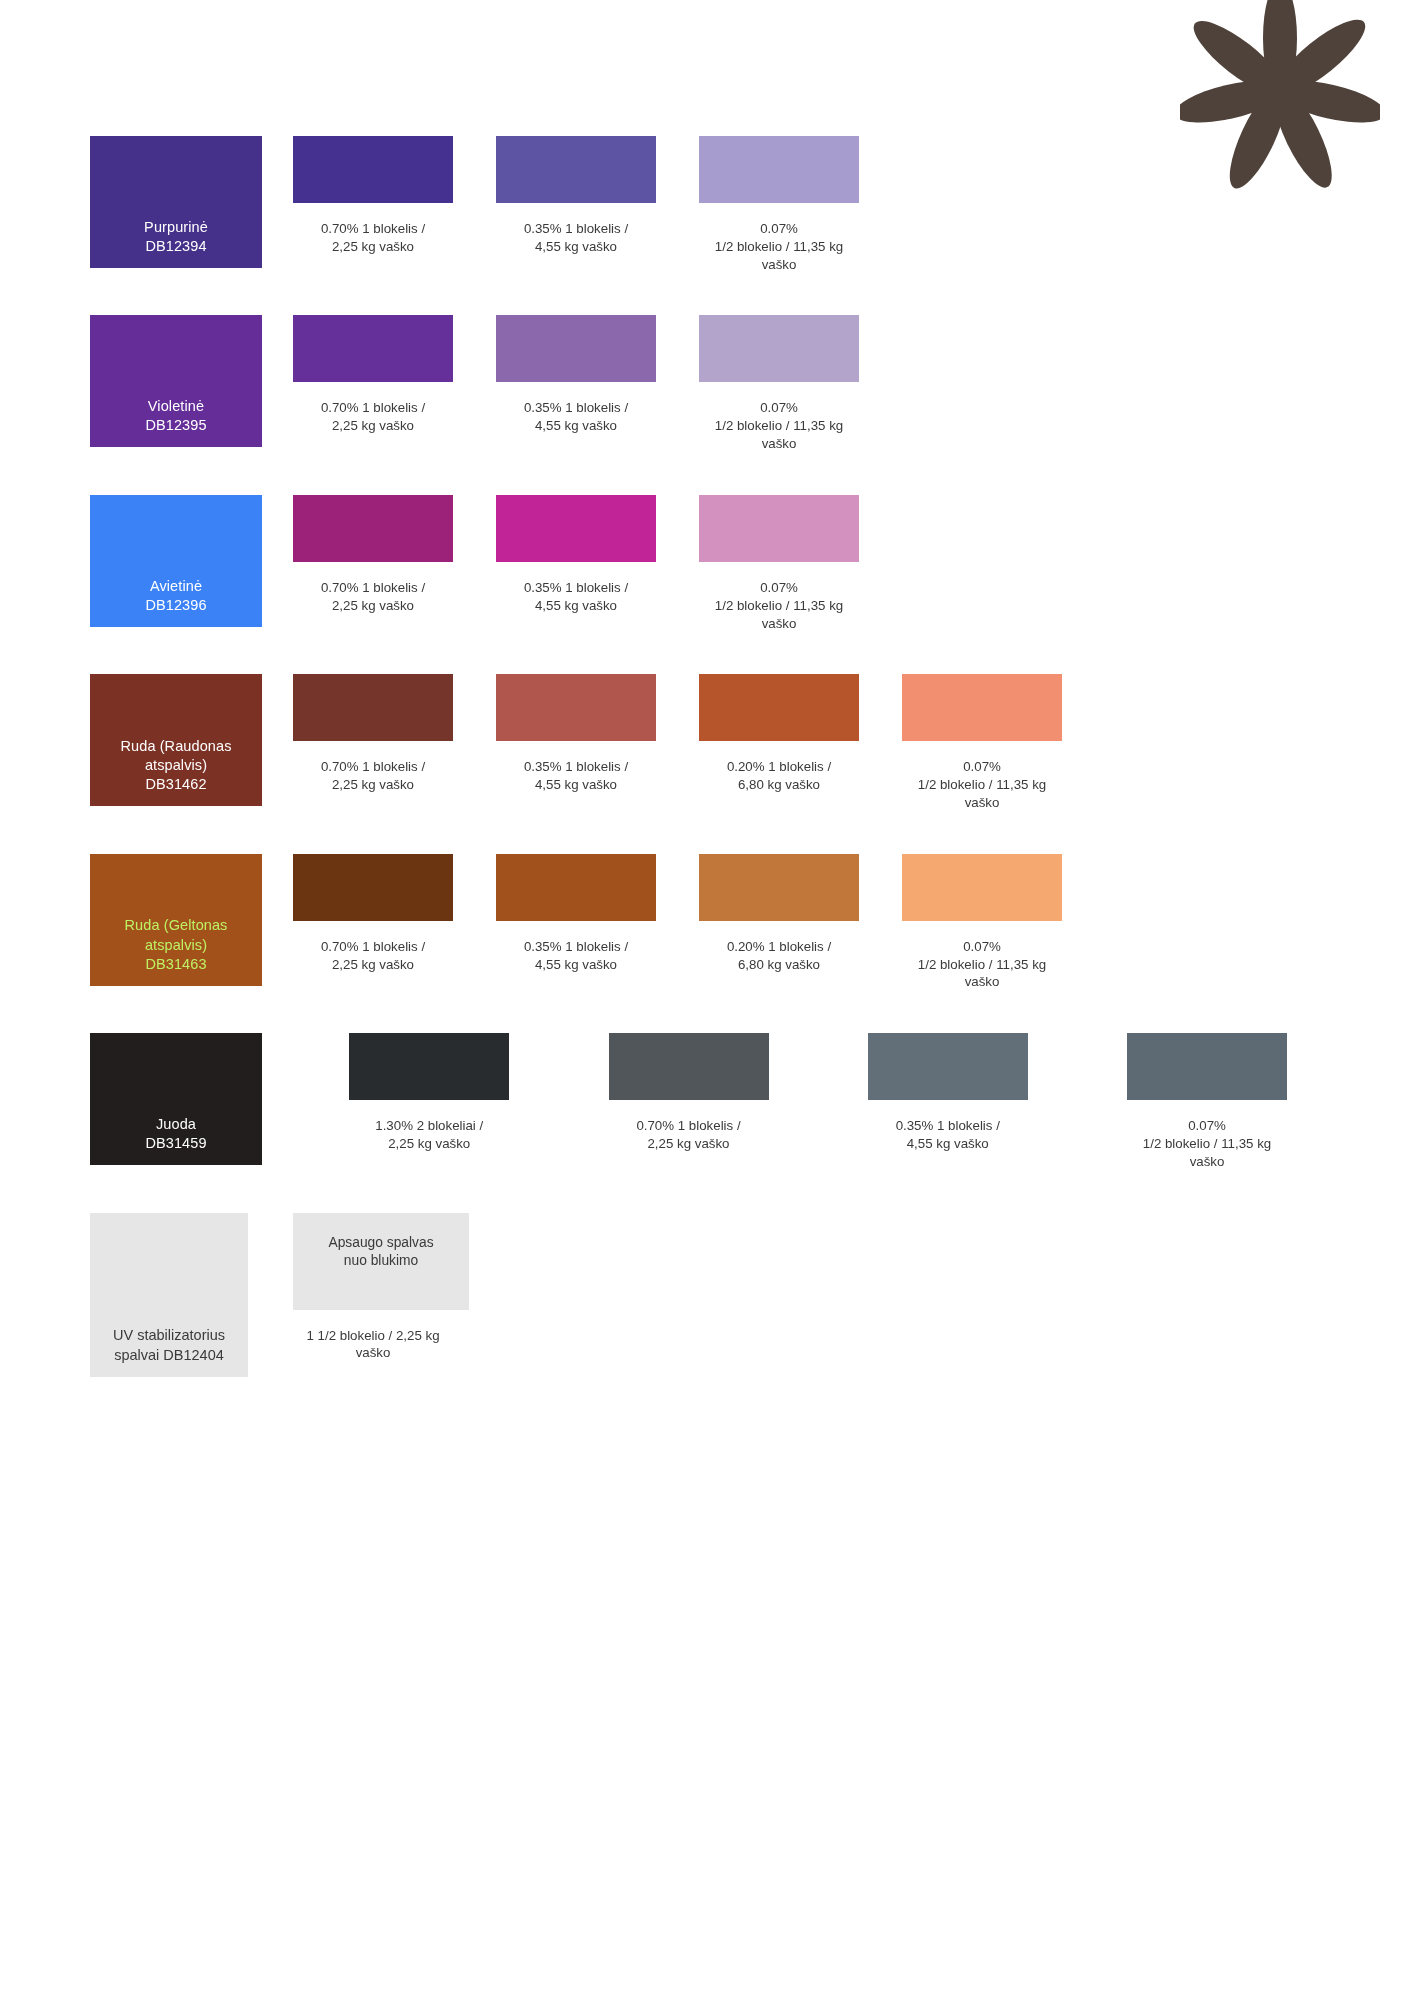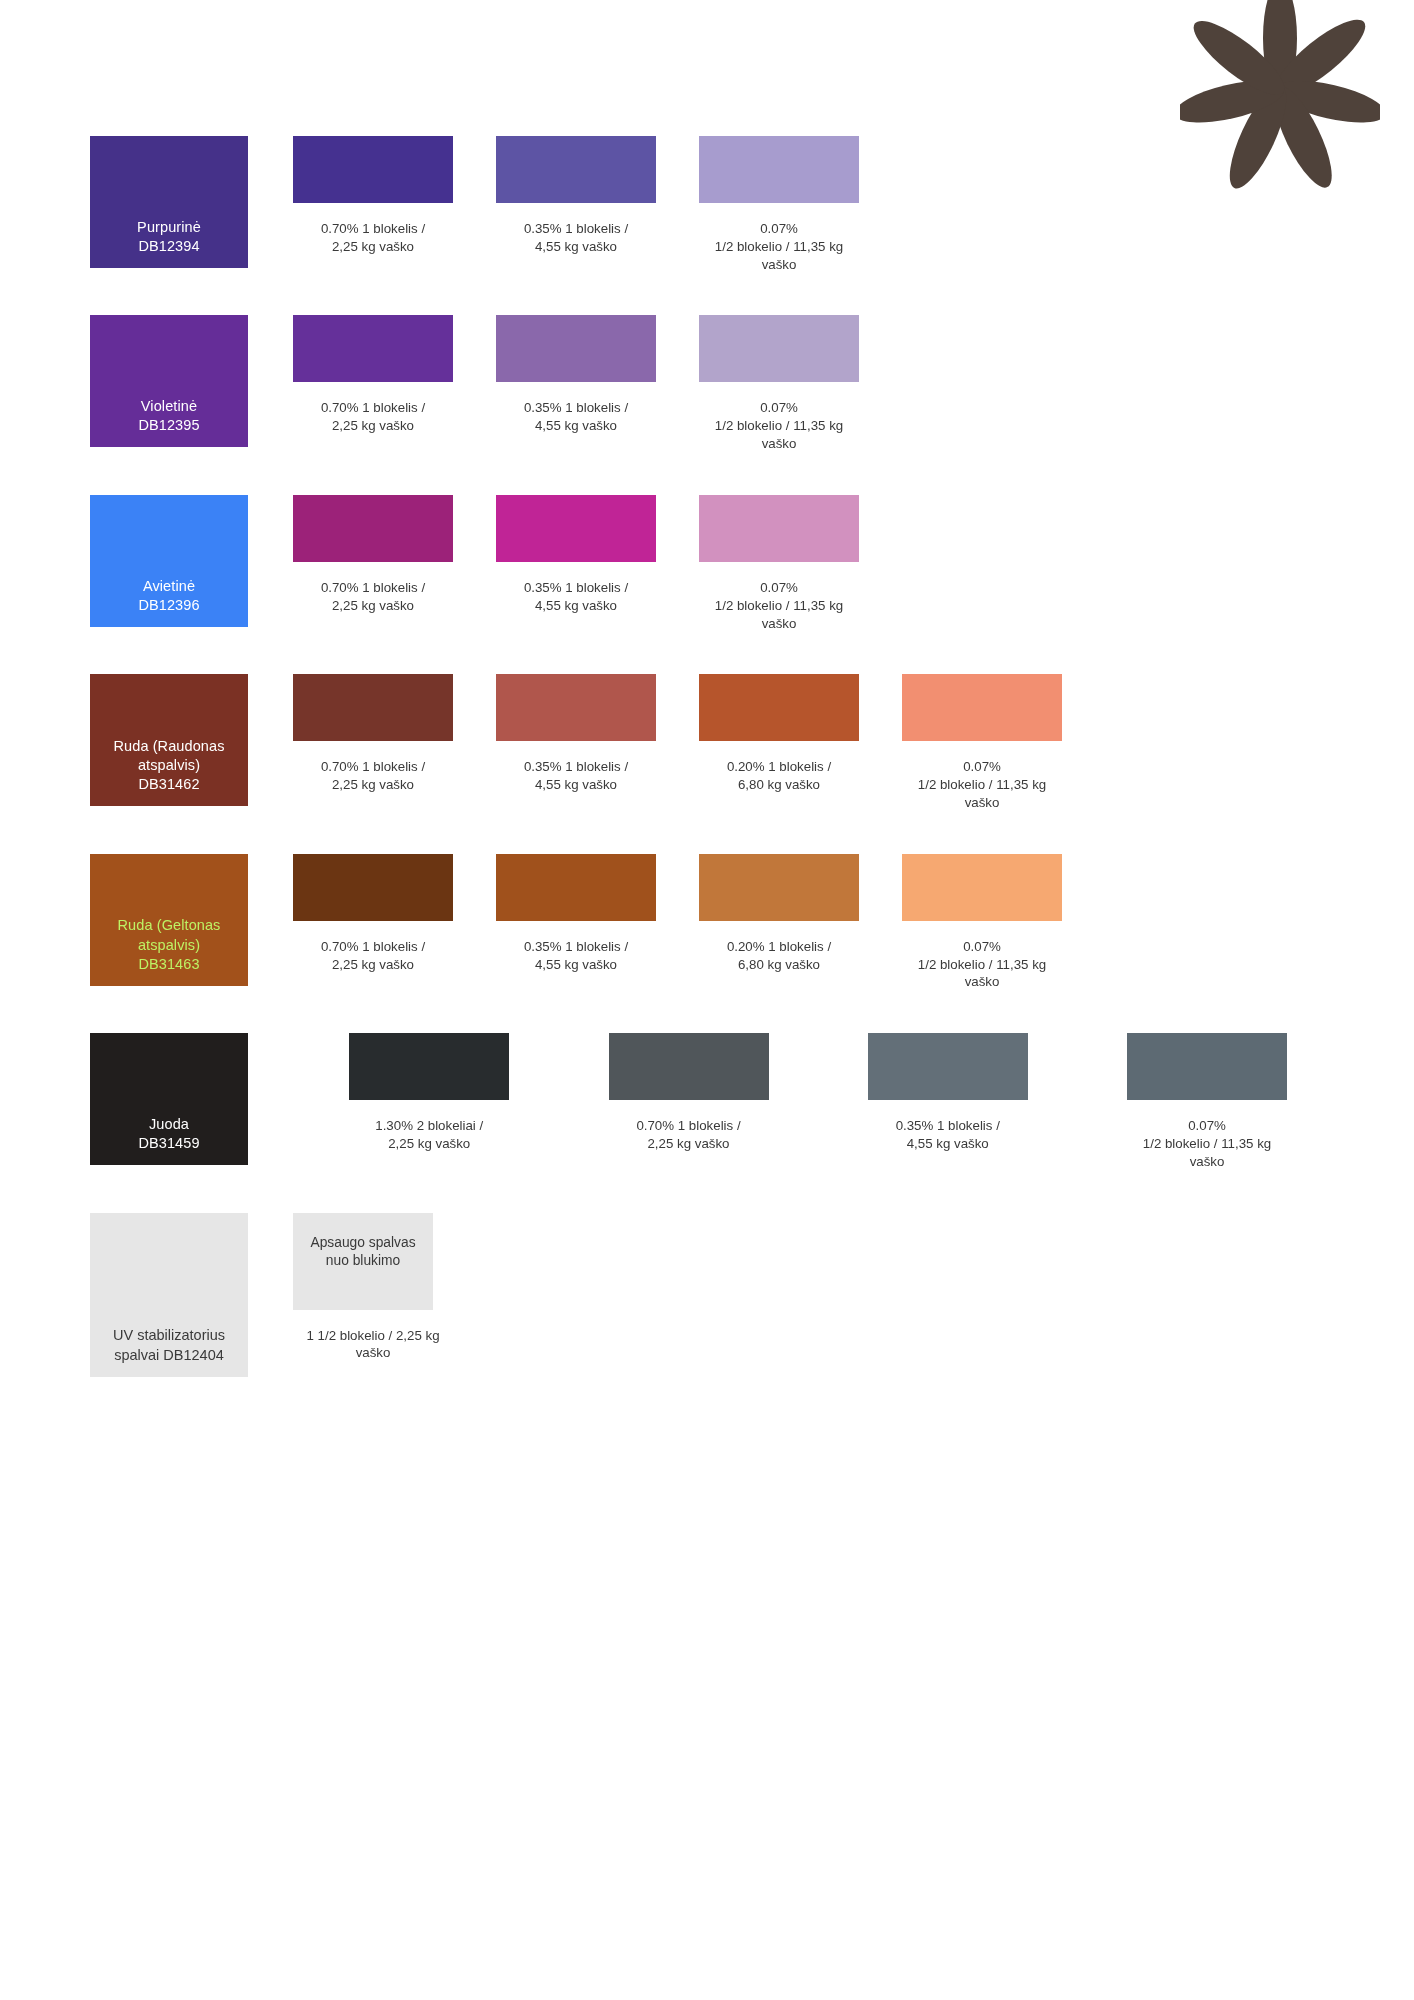--- a/index.html
+++ b/index.html
@@ -47,21 +47,21 @@
     flex: 0 0 160px;
   }
   .cell.main {
     width: 158px;
     flex: 0 0 158px;
     margin-right: 45px;
   }
 
   
   .mainswatch {
-    width: 158px;
+    width: 172px;
     height: 132px;
     box-sizing: border-box;
     display: flex;
     align-items: flex-end;
     justify-content: center;
     padding-bottom: 12px;
     text-align: center;
   }
   .mainswatch .label {
     font-size: 14.5px;
@@ -96,21 +96,21 @@
     box-sizing: border-box;
     text-align: center;
   }
   .uvswatch .label {
     font-size: 14.5px;
     line-height: 1.32;
     color: #3a3a3a;
     white-space: pre-line;
   }
   .protectswatch {
-    width: 140px;
+    width: 176px;
     height: 97px;
     background: #e6e6e6;
     display: flex;
     align-items: center;
     justify-content: center;
     box-sizing: border-box;
     padding: 0 8px 18px;
     text-align: center;
   }
   .protectswatch .label {

